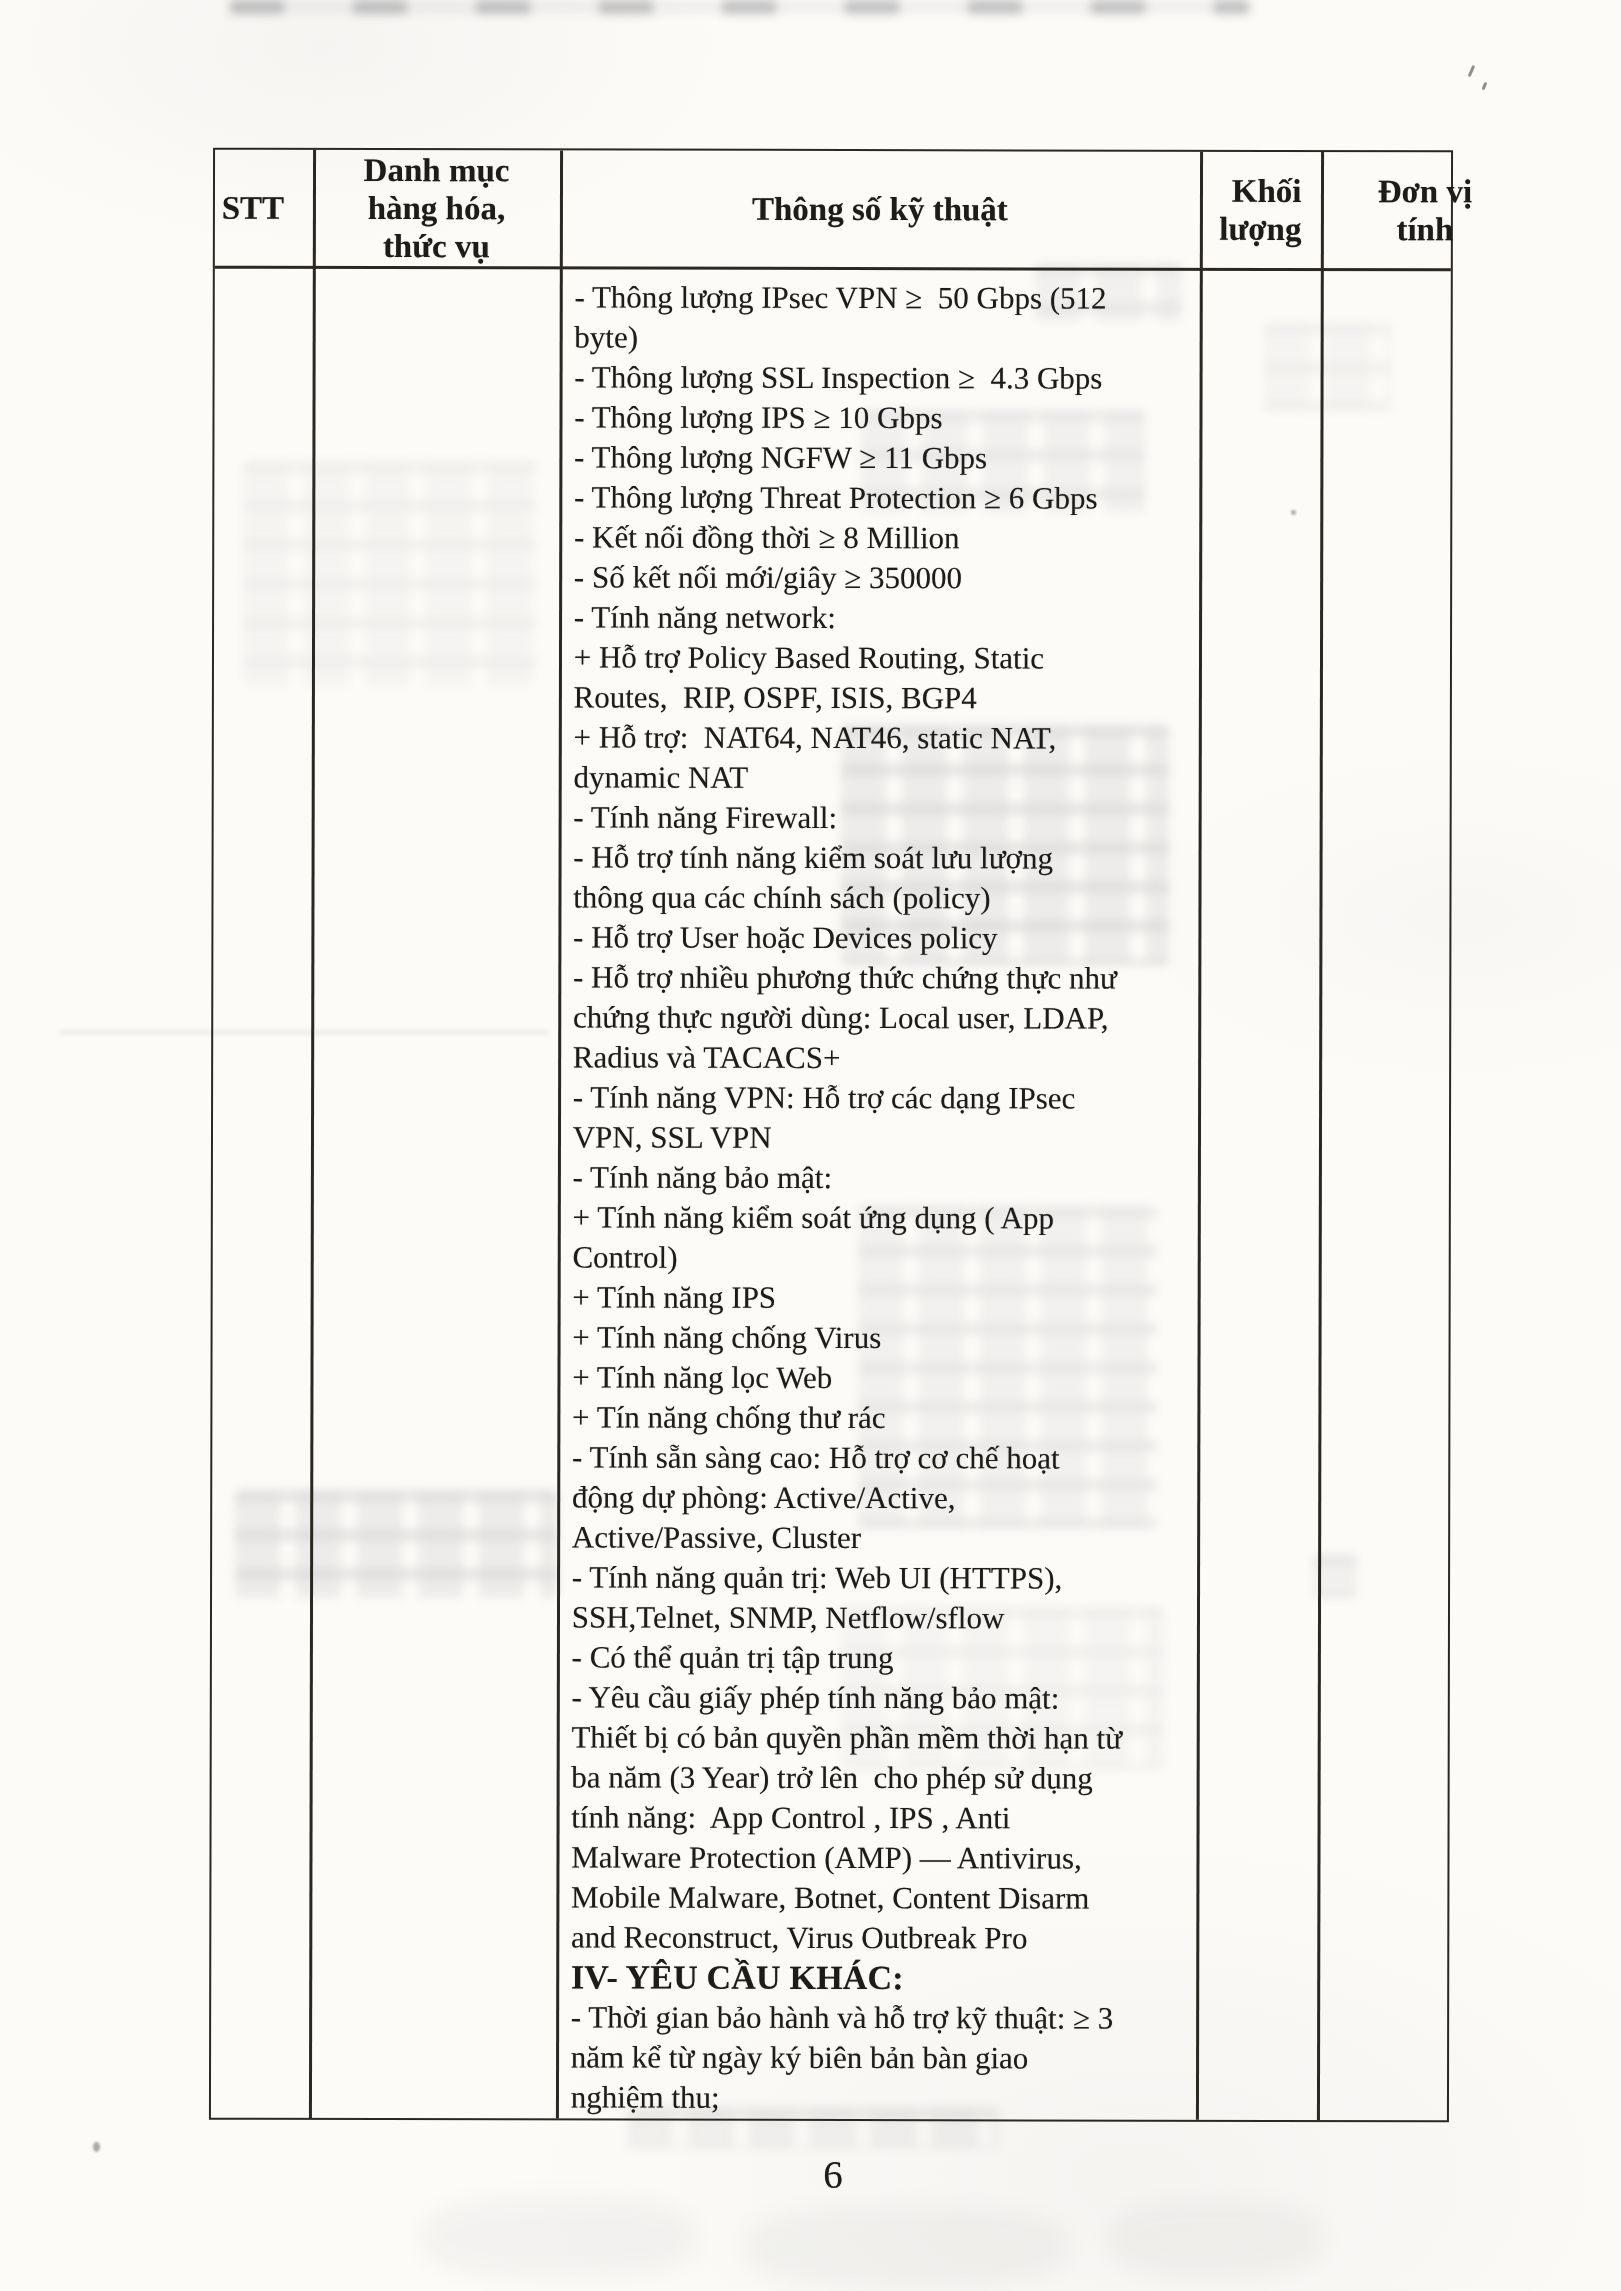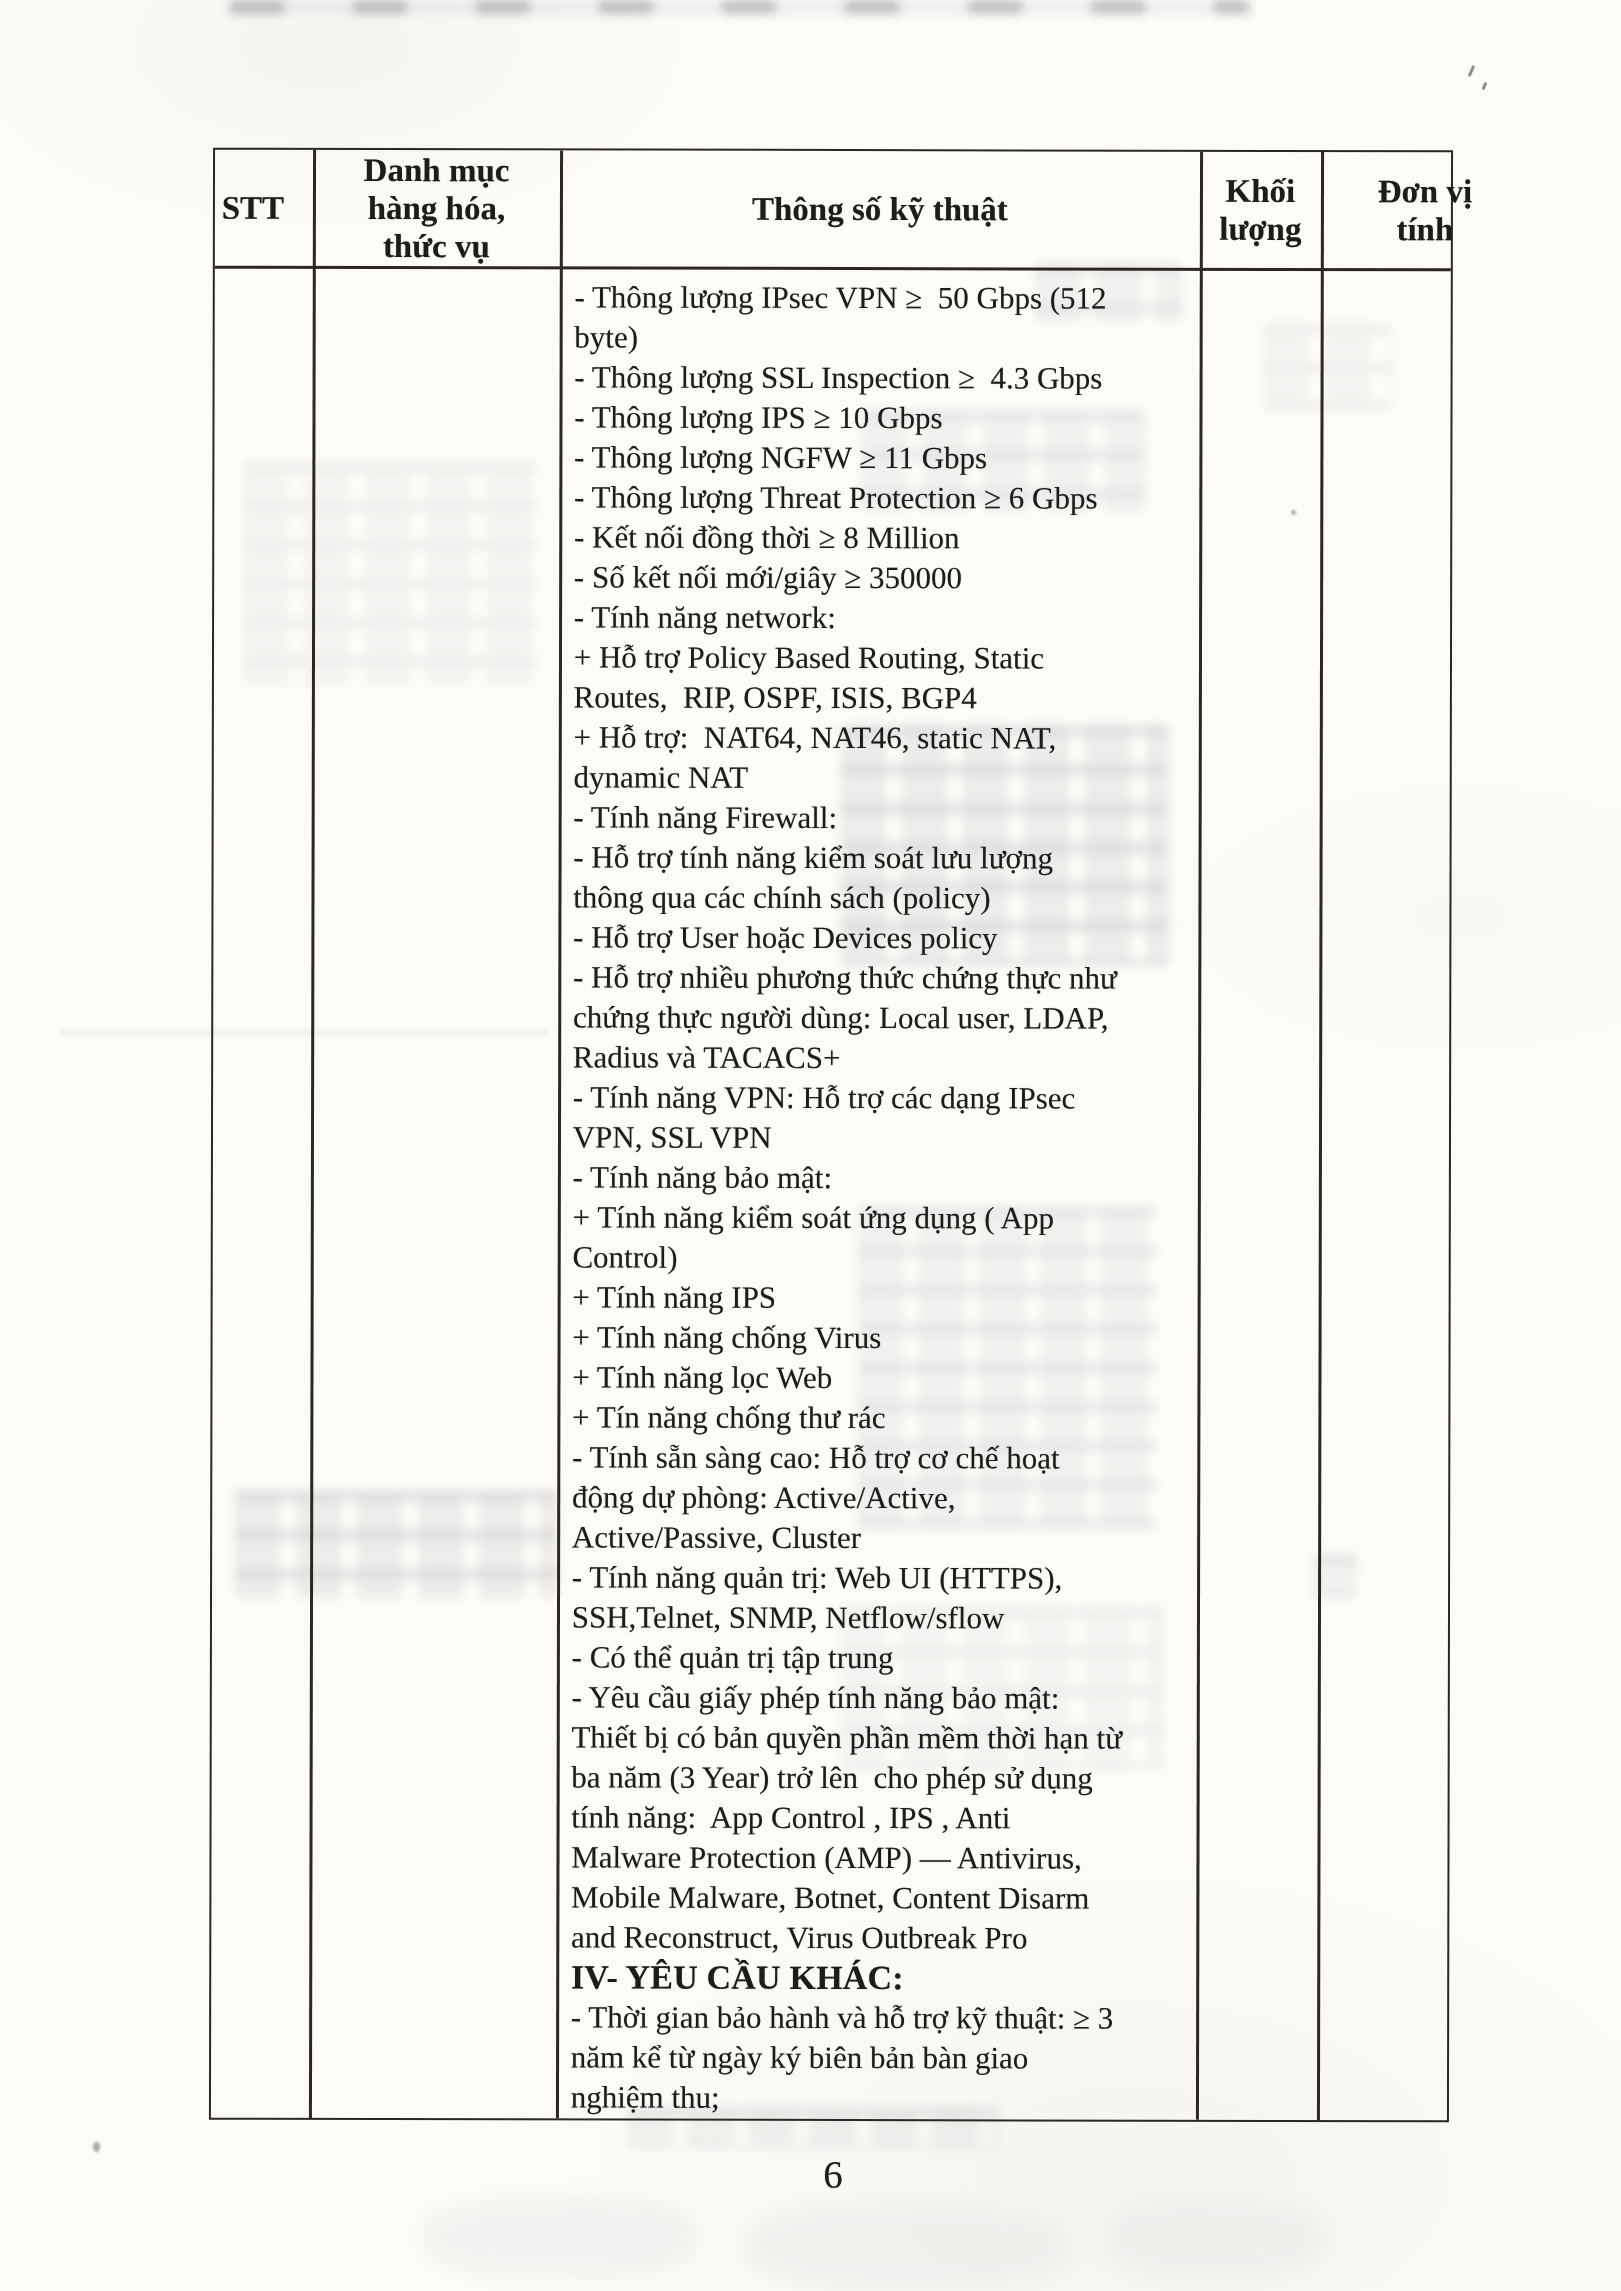--- a/index.html
+++ b/index.html
@@ -39,21 +39,21 @@
   .hcell{
     position:absolute;top:0;height:116px;
     display:flex;align-items:center;justify-content:center;
     font-weight:bold;font-size:33px;line-height:38px;
     text-align:center;white-space:pre-line;
     text-shadow:0 0 1px rgba(30,28,25,.4);
   }
   .hc-stt{left:0;width:76px;}
   .hc-cat{left:98px;width:247px;}
   .hc-spec{left:345px;width:640px;}
-  .hc-qty{left:985px;width:121px;}
+  .hc-qty{left:985px;width:121px;text-align:right;}
   .hc-unit{left:1106px;width:128px;margin-left:40px;}
 
   .bcell{position:absolute;top:116px;bottom:0;}
   .bc-stt{left:0;width:98px;}
   .bc-cat{left:98px;width:247px;}
   .bc-spec{left:345px;width:640px;padding:10.8px 7.8px 0 14.7px;box-sizing:border-box;overflow:hidden;}
   .bc-qty{left:985px;width:121px;}
   .bc-unit{left:1106px;width:128px;}
 
   .spec-line{

